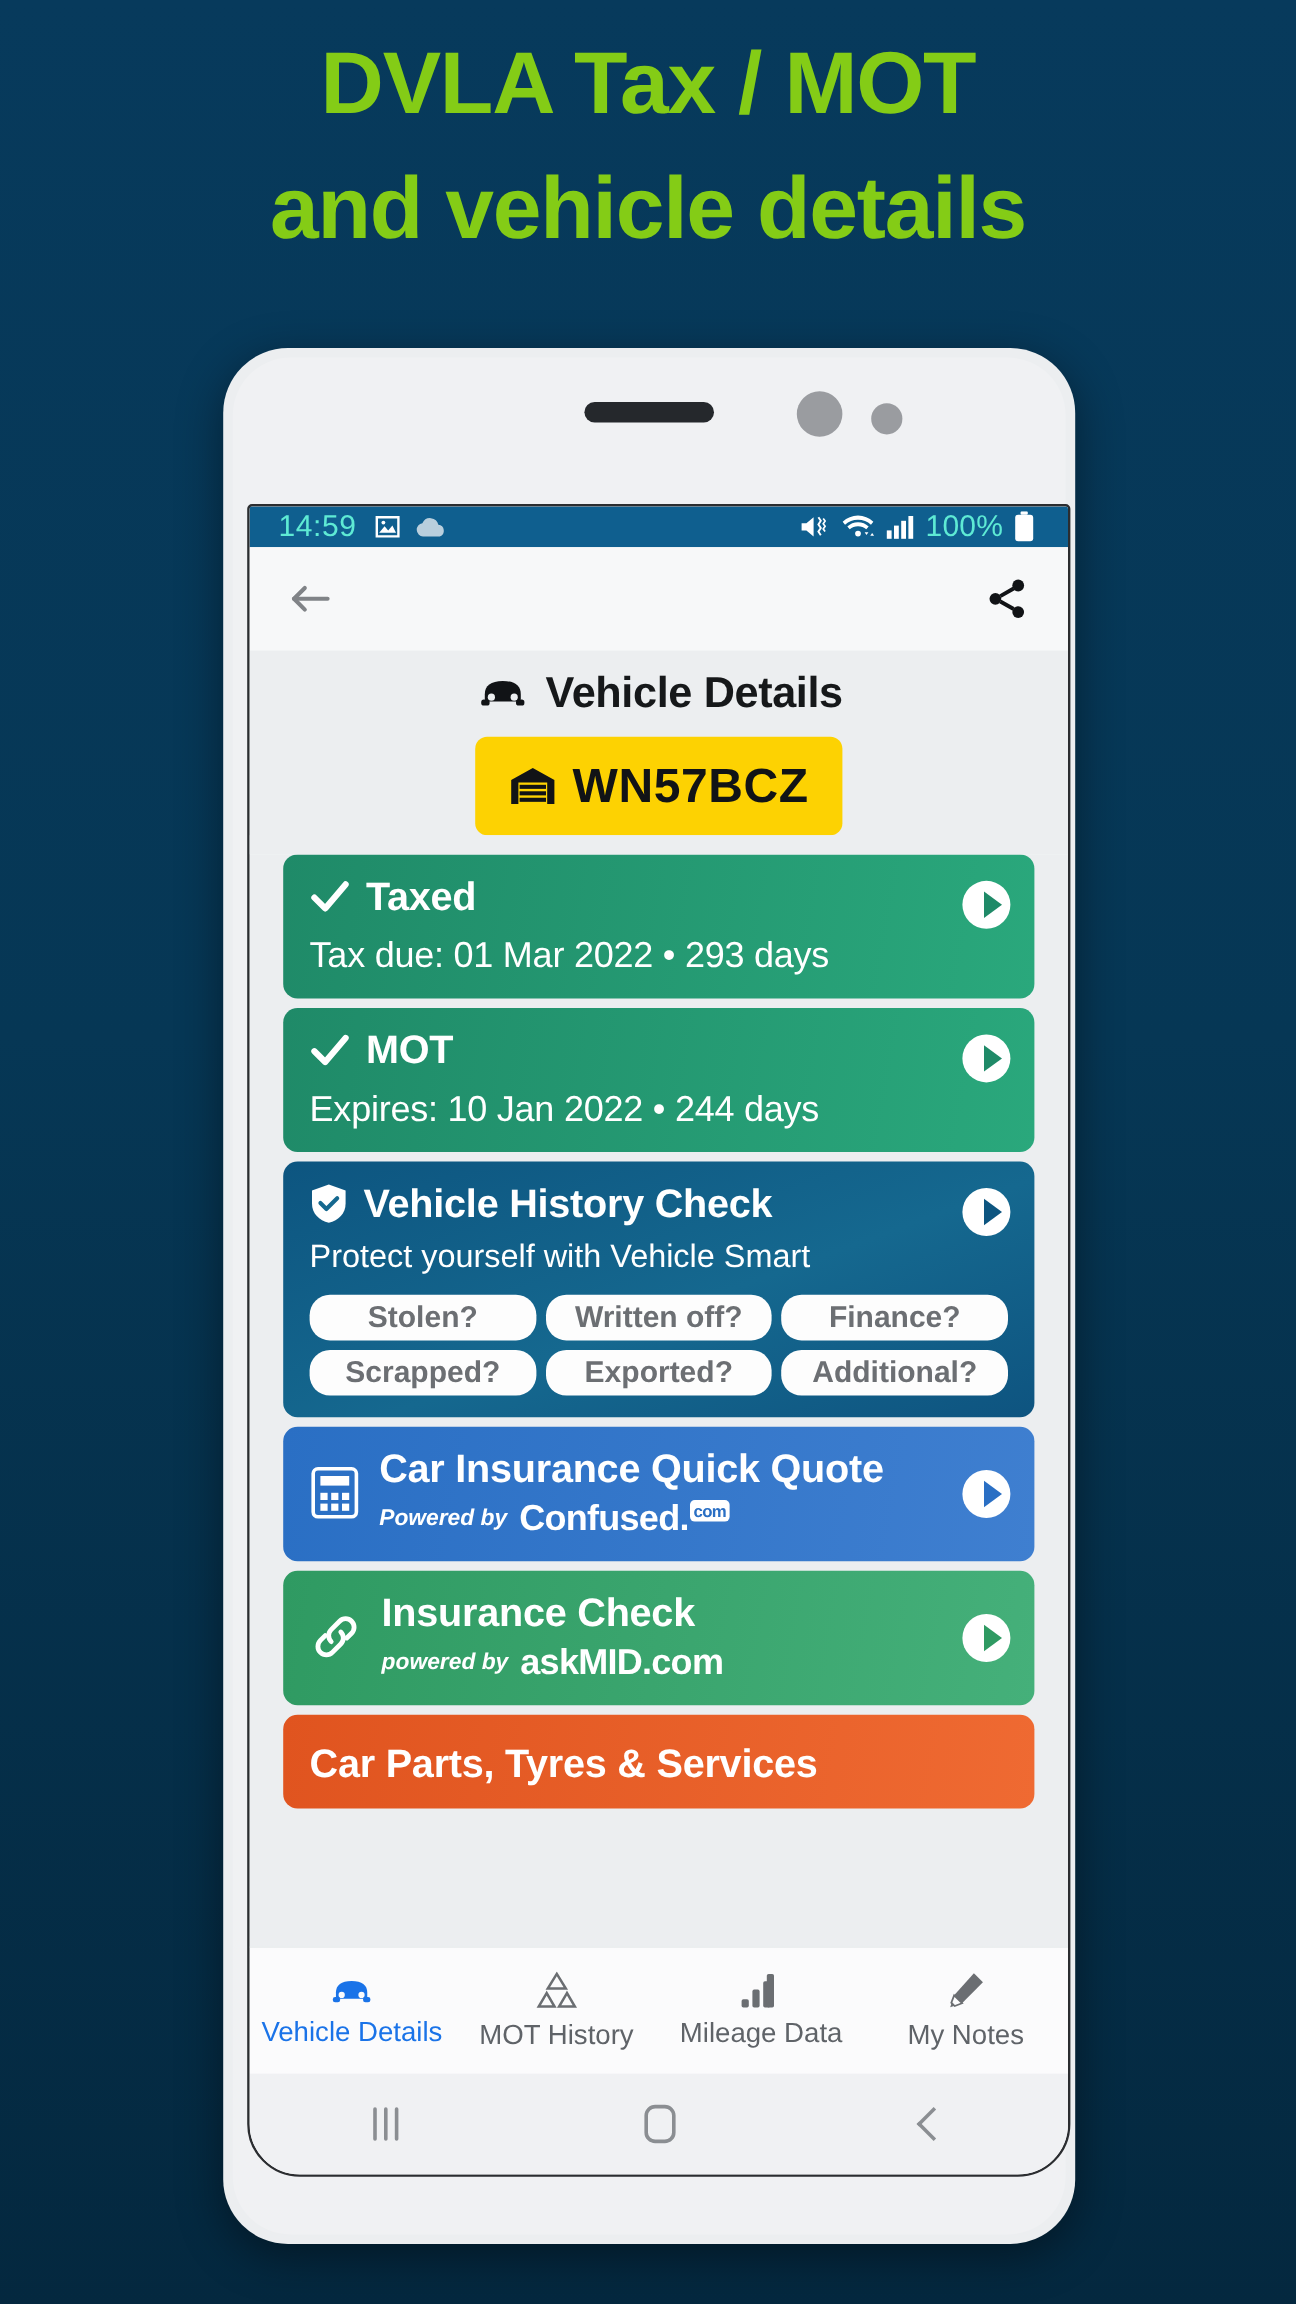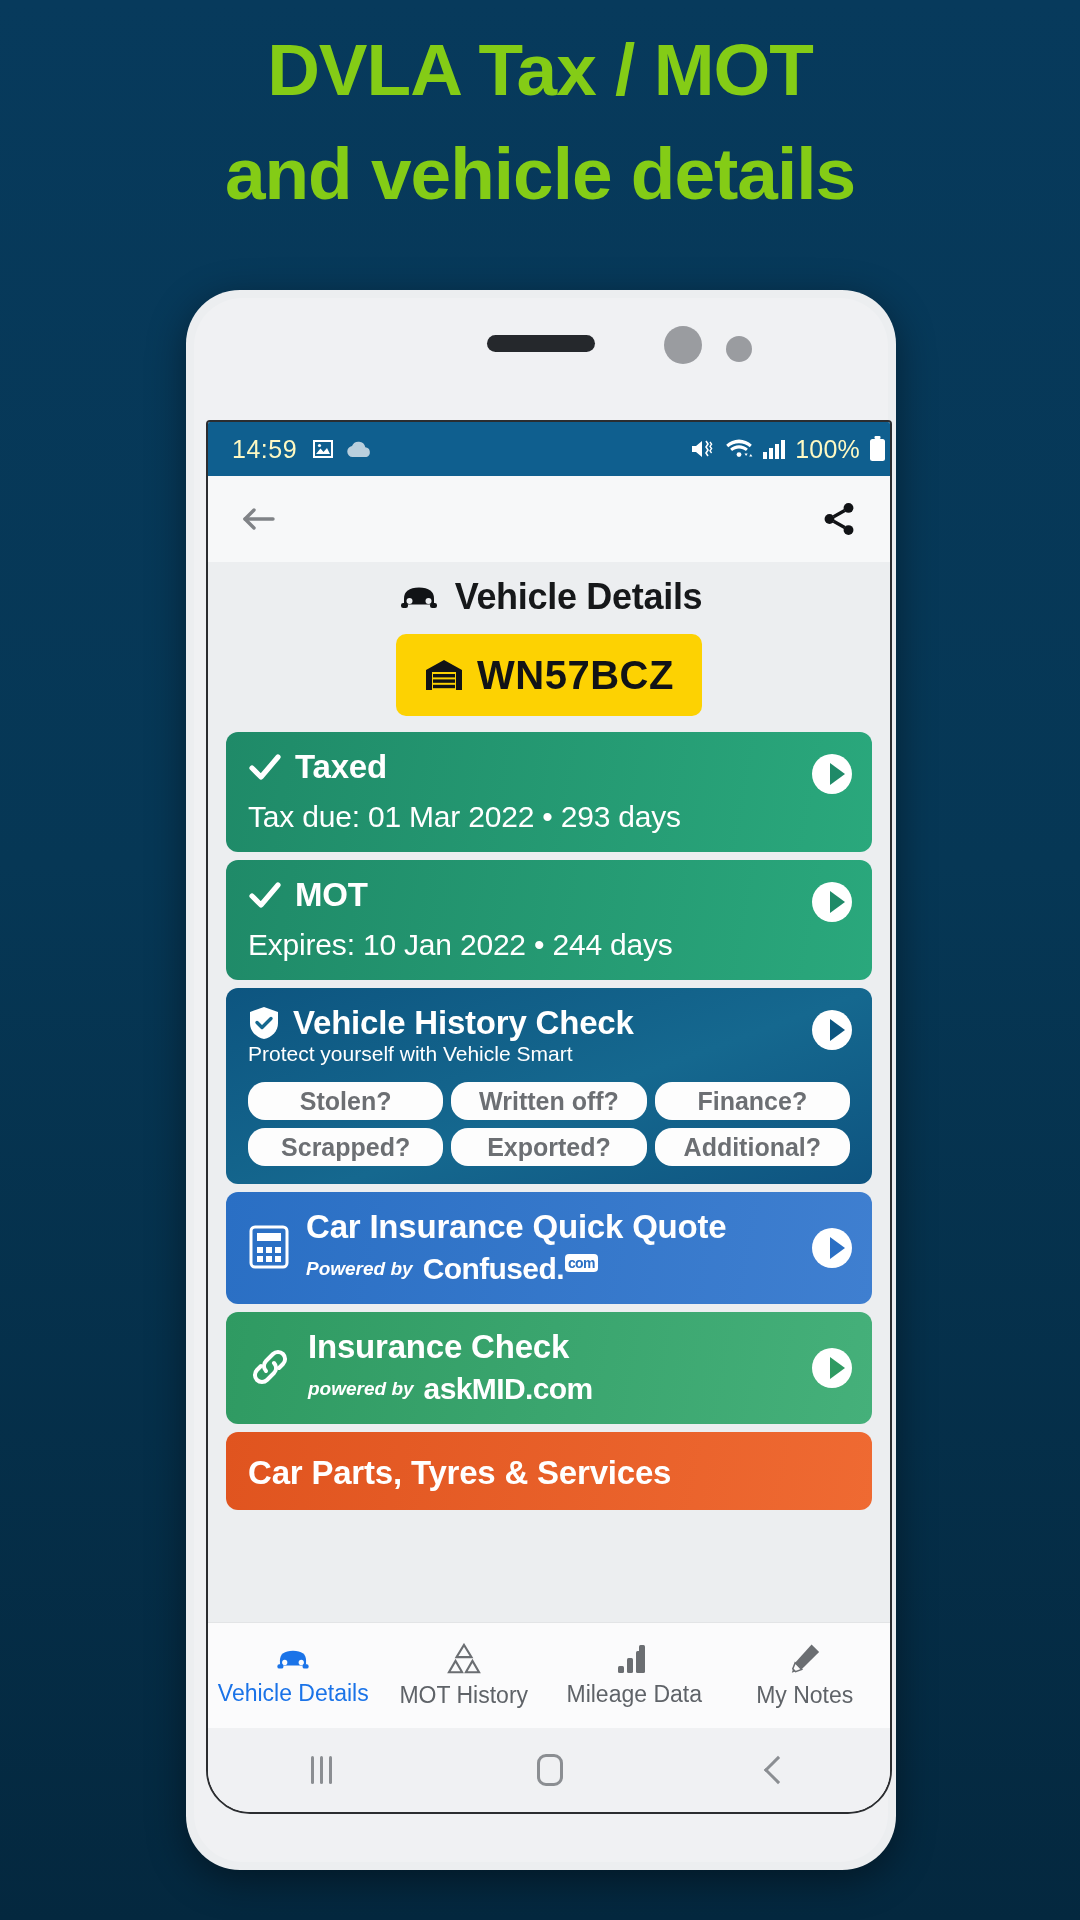--- a/index.html
+++ b/index.html
@@ -95,26 +95,26 @@
     background: #ffffff;
     border: 2px solid #2b2d30;
     border-radius: 4px 4px 44px 44px;
     overflow: hidden;
     display: flex;
     flex-direction: column;
   }
 
   
   .statusbar {
-    height: 54px;
+    height: 34px;
     background: #0f5f8f;
     display: flex;
     align-items: center;
-    padding: 0 4px 0 24px;
-    color: #fef9c3;
+    padding: 0 28px 0 24px;
+    color: #5eead4;
     flex: 0 0 auto;
   }
   .sb-time { font-size: 25px; font-weight: 500; letter-spacing: 0.5px; }
   .sb-left-icons { display: flex; align-items: center; gap: 11px; margin-left: 14px; }
   .sb-spacer { flex: 1; }
   .sb-right { display: flex; align-items: center; gap: 9px; }
   .sb-pct { font-size: 25px; font-weight: 400; letter-spacing: 0.2px; }
   .ic { display: block; }
 
   
@@ -159,21 +159,21 @@
     font-weight: bold;
     color: #111316;
     letter-spacing: 0.5px;
   }
   .plate-pad { height: 16px; background: #eceef0; }
 
   
   .content {
     flex: 1 1 auto;
     background: #eceef0;
-    padding: 0 18px;
+    padding: 0 28px;
     overflow: hidden;
     position: relative;
   }
   .card {
     border-radius: 12px;
     margin-bottom: 8px;
     position: relative;
     color: #ffffff;
     padding: 16px 22px 18px;
   }
@@ -193,22 +193,23 @@
     font-weight: bold;
     letter-spacing: -0.2px;
   }
   .card-sub {
     font-size: 30px;
     font-weight: normal;
     margin-top: 14px;
     letter-spacing: -0.2px;
   }
   .card-sub-light {
-    font-size: 21px;
+    font-size: 27px;
     font-weight: 400;
+    margin-top: 10px;
   }
   .arrow-btn {
     position: absolute;
     right: 20px;
     top: 22px;
     width: 40px;
     height: 40px;
     border-radius: 50%;
     background: #ffffff;
     display: flex;

